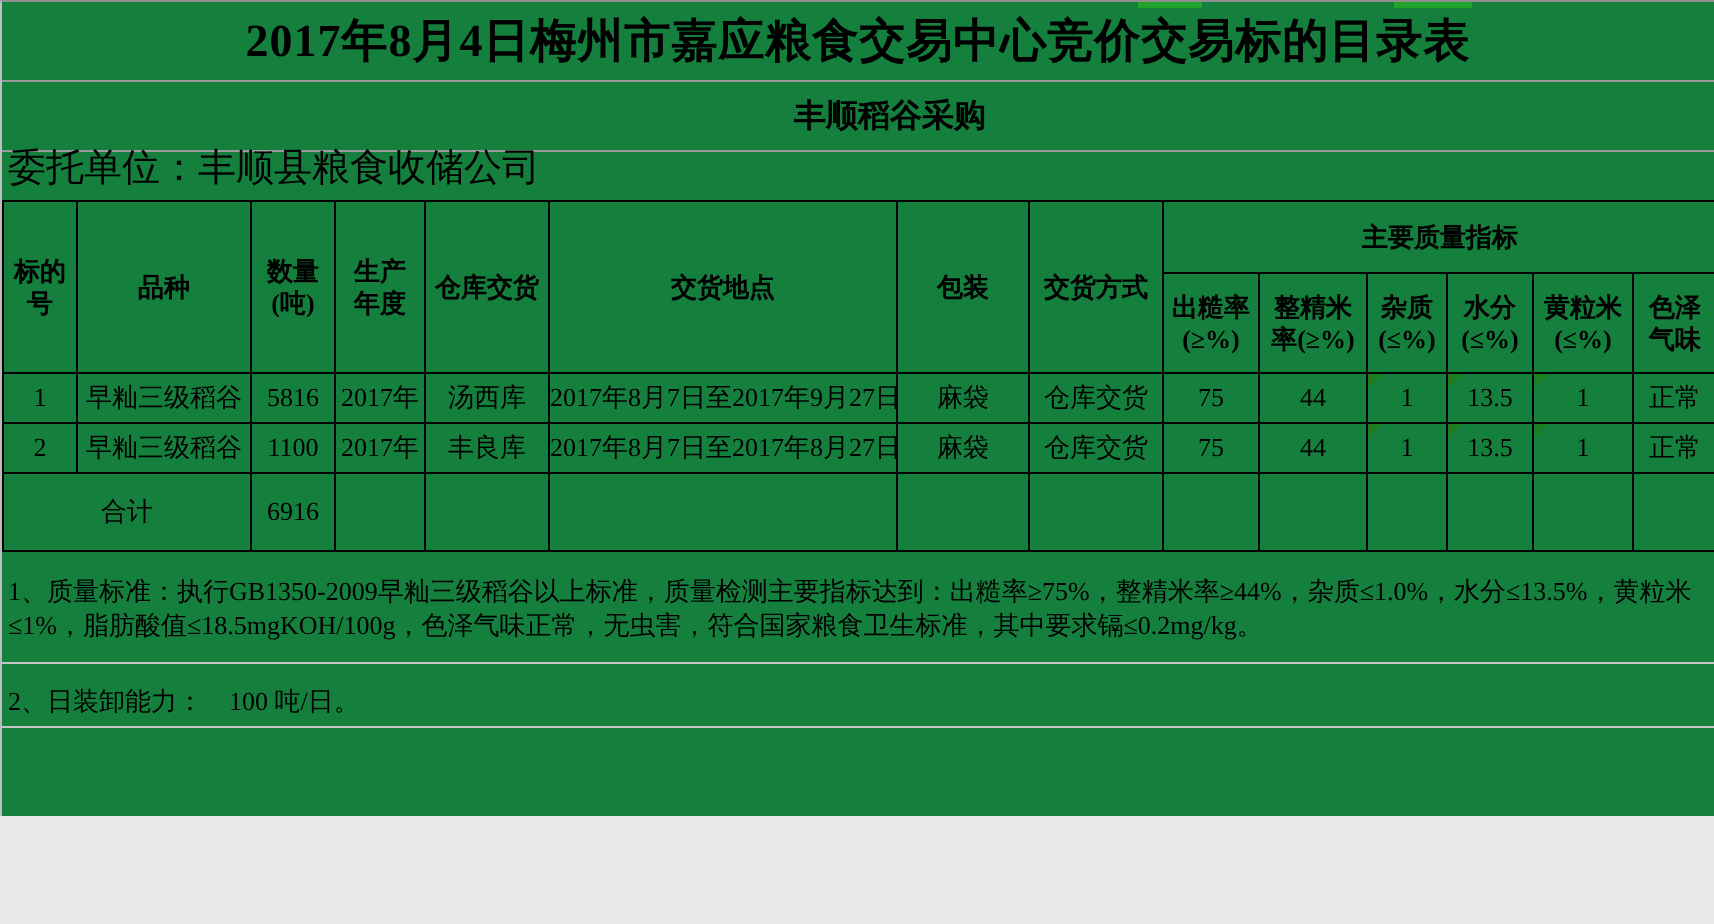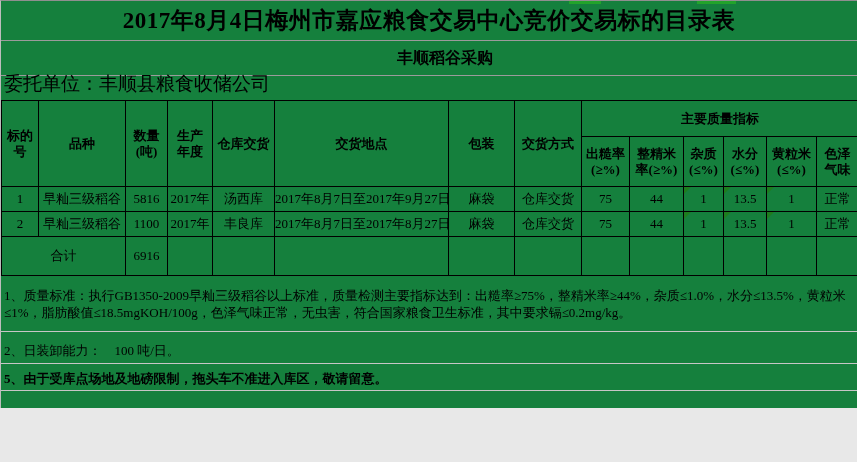--- a/index.html
+++ b/index.html
@@ -166,16 +166,15 @@
         <td></td>
         <td></td>
         <td></td>
       </tr>
     </tbody>
   </table>
 
   <div class="notes">
     <div class="note note-1">1、质量标准：执行GB1350-2009早籼三级稻谷以上标准，质量检测主要指标达到：出糙率≥75%，整精米率≥44%，杂质≤1.0%，水分≤13.5%，黄粒米≤1%，脂肪酸值≤18.5mgKOH/100g，色泽气味正常，无虫害，符合国家粮食卫生标准，其中要求镉≤0.2mg/kg。</div>
     <div class="note note-4">2、日装卸能力：　100 吨/日。</div>
-    <div class="note note-5">5、由于受库点场地及地磅限制，拖头车不准进入库区，敬请留意。</div>
   </div>
 
 </div>
 
 </body></html>

